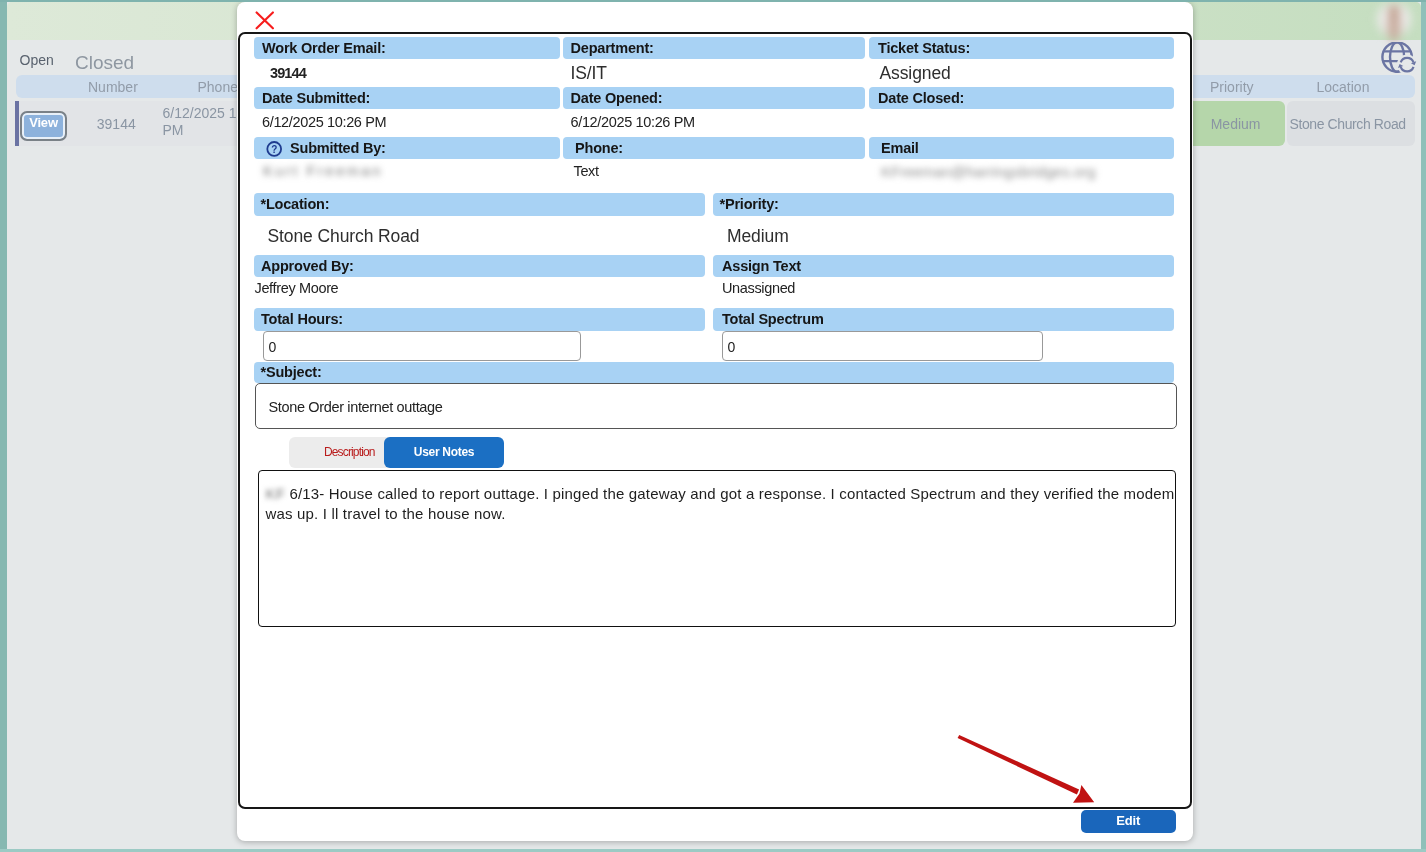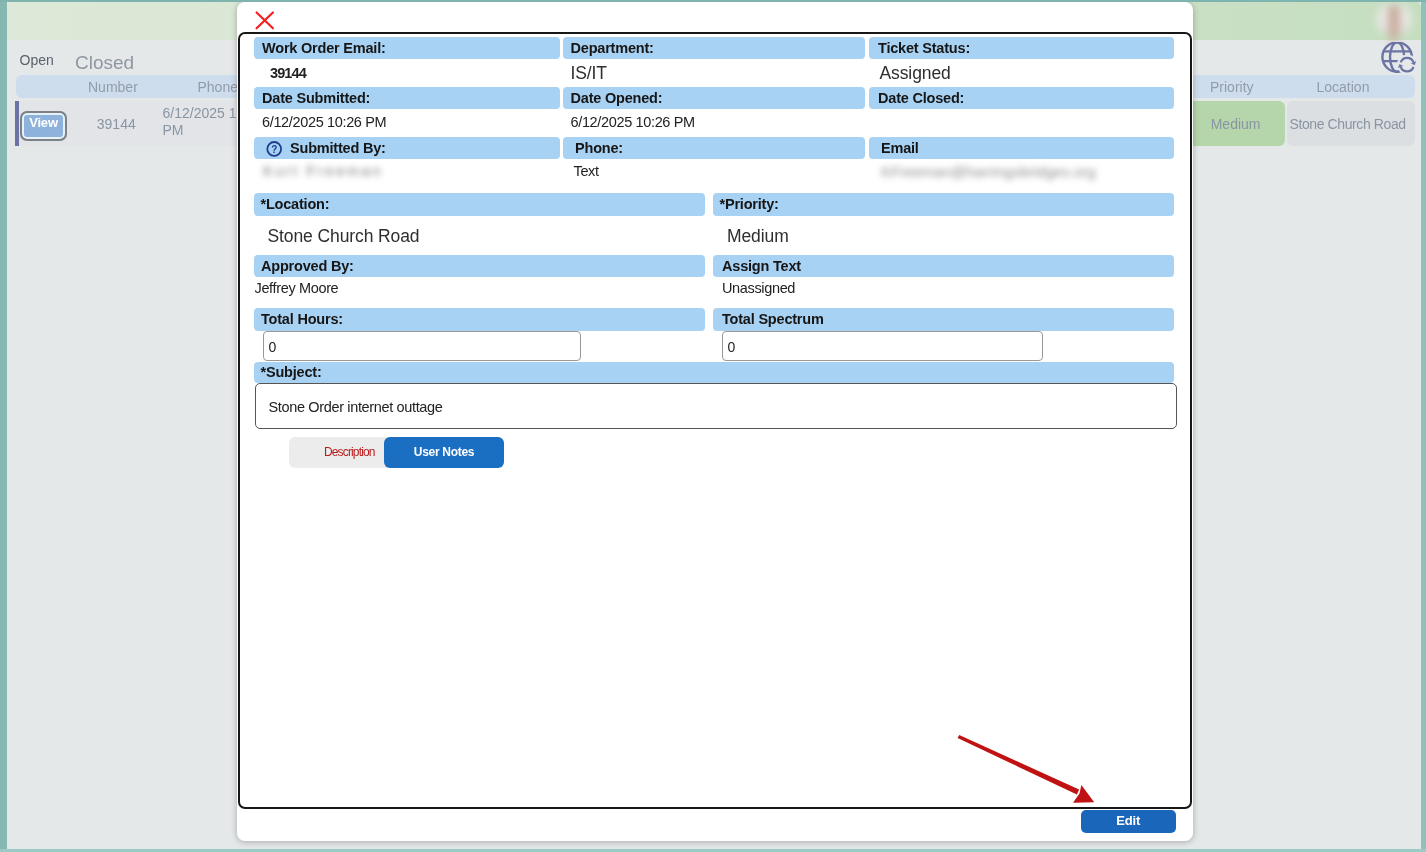--- a/index.html
+++ b/index.html
@@ -147,20 +147,21 @@
   <div class="abs val" style="left:727.5px;top:338.5px;font-size:14px;">0</div>
 
   <div class="abs bar" style="left:254px;top:362px;width:920px;height:21px;"></div>
   <div class="abs lbl" style="left:260.5px;top:361px;">*Subject:</div>
   <div class="abs inp" style="left:255px;top:383px;width:921.5px;height:45.5px;border-color:#555;border-radius:5px;"></div>
   <div class="abs val" style="left:268.5px;top:398.5px;">Stone Order internet outtage</div>
 
   <div class="abs tabdesc">Description</div>
   <div class="abs tabnotes">User Notes</div>
 
+  <div class="abs notes"><span style="white-space:nowrap;"><span class="blur1" style="filter:blur(2.5px);color:#777;">KF</span> 6/13- House called to report outtage. I pinged the gateway and got a response. I contacted Spectrum and they verified the modem</span><br>was up. I ll travel to the house now.</div>
 
   <svg class="abs" style="left:950px;top:725px;z-index:14" width="160" height="90" viewBox="0 0 160 90">
     <polygon points="7.6,13.1 9.2,9.9 129.1,64.6 126.9,69.4" fill="#c01212"></polygon>
     <polygon points="144.2,77.3 131.4,60.0 129.5,68.5 123.0,77.7" fill="#c01212"></polygon>
   </svg>
   <div class="abs editbtn">Edit</div>
 
   <div class="abs stripL"></div>
   <div class="abs stripR"></div>
   <div class="abs stripT"></div>

